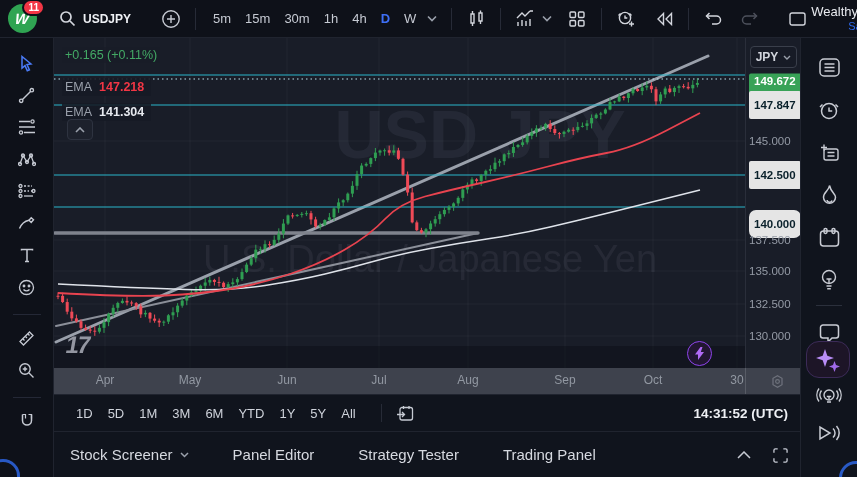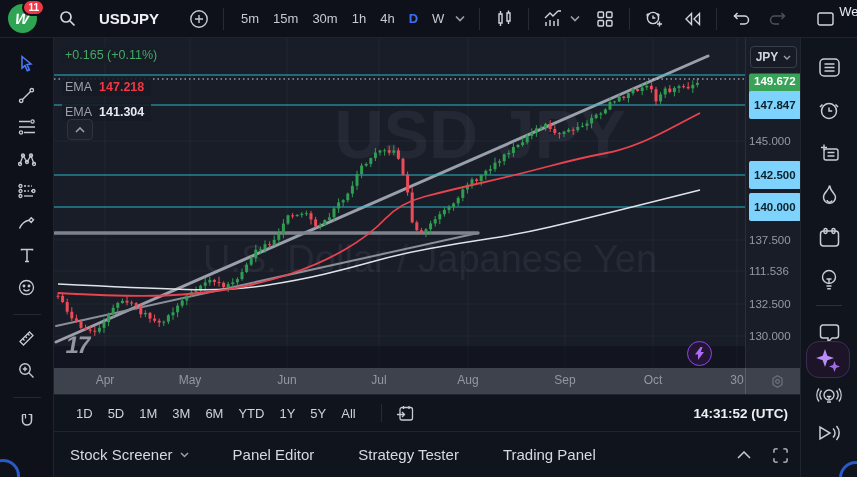--- a/index.html
+++ b/index.html
@@ -11,21 +11,21 @@
 
 
 #topbar{position:absolute;left:0;top:0;width:857px;height:38px;background:#0e1119;
   border-bottom:1px solid #20242f;display:flex;align-items:center;padding:0 4px 0 8px;z-index:6}
 #logo{position:relative;width:29px;height:29px;border-radius:50%;background:#2fa452;
   display:flex;align-items:center;justify-content:center;flex:none}
 #logo .glyph{color:#fff;font-weight:bold;font-style:italic;font-size:15px;transform:skewX(-8deg)}
 #badge{position:absolute;top:-5px;right:-8px;background:#f23645;color:#fff;font-size:10px;
   font-weight:bold;border-radius:9px;padding:1px 4px;border:2px solid #0e1119}
 .hicon{width:28px;height:28px;display:flex;align-items:center;justify-content:center;flex:none}
-#symbol{font-size:15px;font-weight:bold;color:#eef0f4;margin-left:18px}
+#symbol{font-size:12px;font-weight:bold;color:#eef0f4;margin-left:2px}
 .tf{padding:0 7px;font-size:13px;color:#c6cad3;line-height:38px}
 .tf.active{color:#3e6ff6;font-weight:bold}
 #account{margin-left:auto;width:62px;overflow:hidden;flex:none;line-height:1.15}
 #account .nm{font-size:13px;color:#e9ebf0;white-space:nowrap}
 #account .sv{font-size:11px;color:#2e6bf0;text-align:right}
 
 
 #left-toolbar{position:absolute;left:0;top:38px;width:54px;height:439px;background:#0e1119;
   border-right:1px solid #20242f;display:flex;flex-direction:column;align-items:center;
   padding-top:12px;z-index:5;overflow:hidden}
@@ -51,21 +51,21 @@
   color:rgba(158,162,173,.92);transform:skewX(-10deg);z-index:3}
 #flash-btn{position:absolute;left:633px;top:303px;width:25px;height:25px;border-radius:50%;
   background:#221632;border:1.5px solid #8e44ec;display:flex;align-items:center;justify-content:center;z-index:3}
 
 
 #price-axis{position:absolute;left:691px;top:0;width:55px;height:330px;border-left:1px solid #2a2e3a;z-index:3}
 #cur-btn{position:absolute;left:4px;top:8px;width:47px;height:22px;border:1px solid #3a3f4b;border-radius:4px;
   display:flex;align-items:center;justify-content:center;gap:5px;font-size:12px;font-weight:bold;color:#d2d5dd;background:#171b26}
 .tick{position:absolute;left:3px;transform:translateY(-50%);white-space:nowrap}
 .tick.plain{color:#949aa5;font-size:11.5px}
-.tick.level{background:#7dd3fc;color:#0a212b;font-size:11.5px;font-weight:bold;padding:8px 5px;border-radius:2px}
+.tick.level{background:#e5e5e5;color:#0a212b;font-size:11.5px;font-weight:bold;padding:8px 5px;border-radius:2px}
 .tick.last{background:#38a257;color:#fff;font-size:11.5px;font-weight:bold;padding:2px 5px;border-radius:2px;line-height:1.18}
 .tick-sub{font-weight:bold}
 
 
 #axis-band{position:absolute;left:0;top:330px;width:746px;height:26px;background:#3e424d;z-index:3}
 .month{position:absolute;top:5px;transform:translateX(-50%);font-size:12px;color:#9298a2}
 #band-div{position:absolute;left:691px;top:0;width:1px;height:26px;background:#585c66}
 #axis-gear{position:absolute;left:712px;top:3px;width:22px;height:20px;display:flex;align-items:center;justify-content:center}
 
 
@@ -620,28 +620,28 @@
             </div>
             <div class="tick level" style="top: 67px;">
               <div class="tick-label">147.847</div>
             </div>
             <div class="tick plain" style="top: 103px;">
               <div class="tick-label">145.000</div>
             </div>
             <div class="tick level" style="top: 137px;">
               <div class="tick-label">142.500</div>
             </div>
-            <div class="tick level" style="top: 169px;">
+            <div class="tick level" style="top: 186px; border-radius: 7px;">
               <div class="tick-label">140.000</div>
             </div>
             <div class="tick plain" style="top: 202px;">
               <div class="tick-label">137.500</div>
             </div>
             <div class="tick plain" style="top: 233px;">
-              <div class="tick-label">111.536</div>
+              <div class="tick-label">135.000</div>
             </div>
             <div class="tick plain" style="top: 266px;">
               <div class="tick-label">132.500</div>
             </div>
             <div class="tick plain" style="top: 298px;">
               <div class="tick-label">130.000</div>
             </div>
           </div>
     </div>
   </div>

